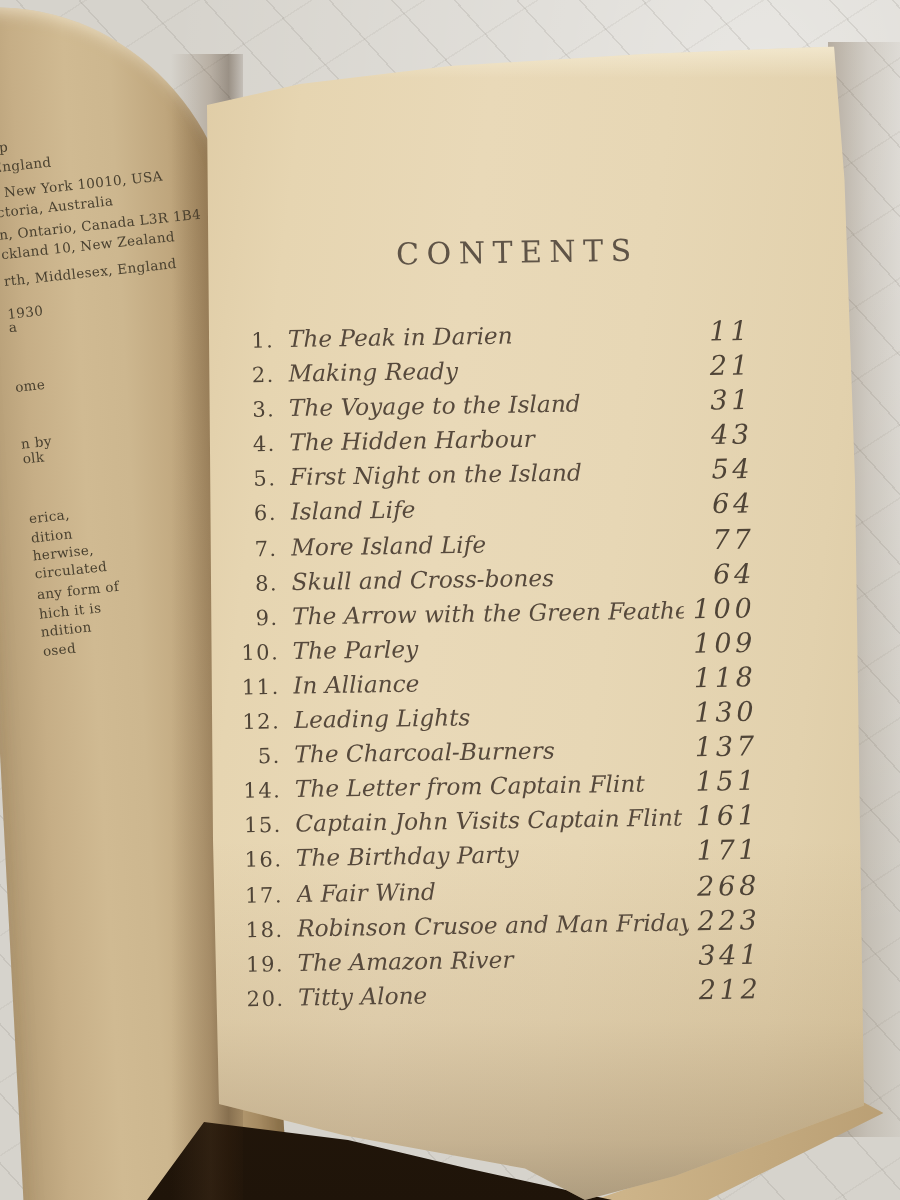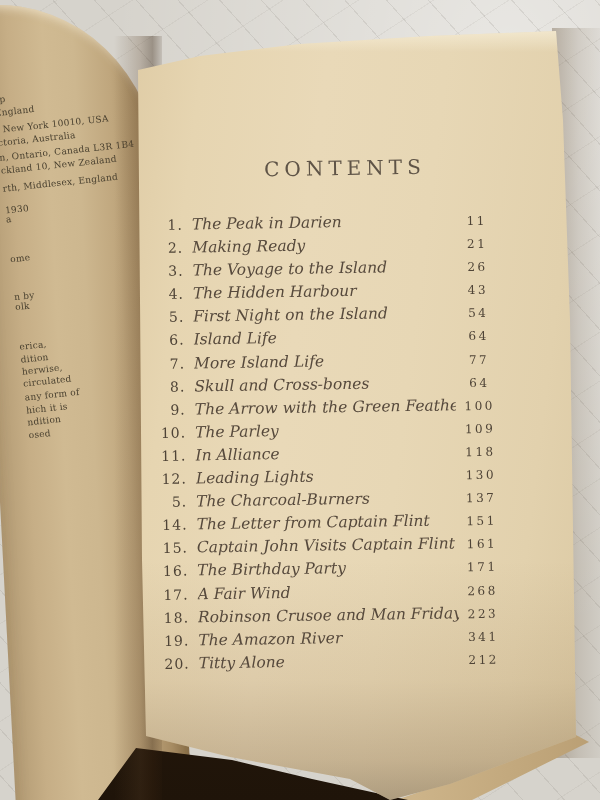--- a/index.html
+++ b/index.html
@@ -96,22 +96,22 @@
   .toc-row{display:flex;align-items:baseline;height:23.1px;}
   .toc-num{
     width:34px;text-align:right;flex:none;
     font-size:14px;letter-spacing:1px;color:#4f4437;
   }
   .toc-title{
     flex:1;margin-left:9px;font-style:italic;font-size:15.5px;
     white-space:nowrap;overflow:hidden;color:#56493c;
   }
   .toc-page{
-    width:48px;flex:none;text-align:center;
-    font-size:12px;letter-spacing:2.5px;color:#4f4437;
+    width:48px;flex:none;text-align:right;
+    font-size:18px;letter-spacing:2.5px;color:#4f4437;font-style:italic;
   }
 </style>
 </head>
 <body>
 
 <div class="photo">
 
   <div class="table-surface"></div>
   <div class="table-scratches"></div>
 
@@ -160,21 +160,21 @@
           <span class="toc-page">11</span>
         </div>
         <div class="toc-row">
           <span class="toc-num">2.</span>
           <span class="toc-title">Making Ready</span>
           <span class="toc-page">21</span>
         </div>
         <div class="toc-row">
           <span class="toc-num">3.</span>
           <span class="toc-title">The Voyage to the Island</span>
-          <span class="toc-page">26</span>
+          <span class="toc-page">31</span>
         </div>
         <div class="toc-row">
           <span class="toc-num">4.</span>
           <span class="toc-title">The Hidden Harbour</span>
           <span class="toc-page">43</span>
         </div>
         <div class="toc-row">
           <span class="toc-num">5.</span>
           <span class="toc-title">First Night on the Island</span>
           <span class="toc-page">54</span>

